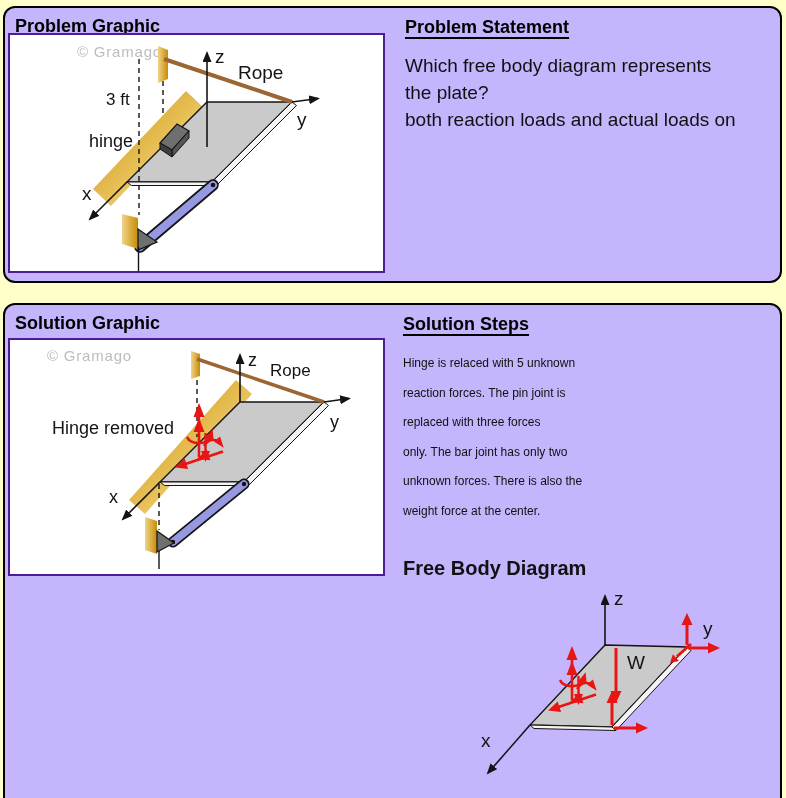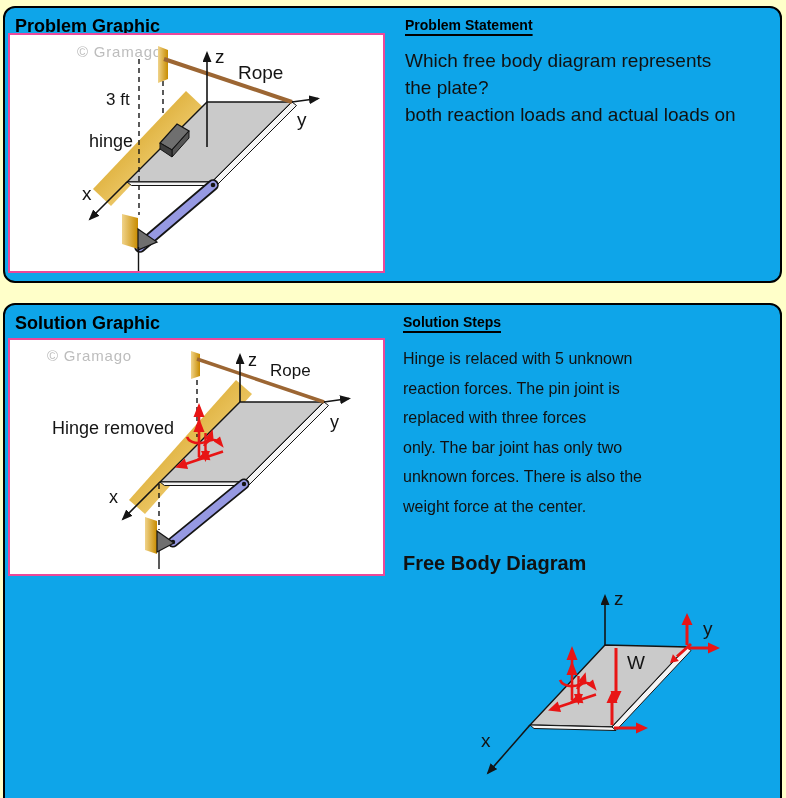--- a/index.html
+++ b/index.html
@@ -3,45 +3,45 @@
 <meta charset="utf-8">
 <style>
   html,body { margin:0; padding:0; }
   .page {
     position:relative; width:786px; height:798px;
     background:#FFFFC9; overflow:hidden;
     font-family:"Liberation Sans", sans-serif; color:#111;
   }
   .panel {
     position:absolute; left:3px; width:779px;
-    background:#0ea5e9; border:2px solid #000; border-radius:12px;
+    background:#c4b5fd; border:2px solid #000; border-radius:12px;
     box-sizing:border-box;
   }
   .panel-top { top:6px; height:277px; }
   .panel-bottom { top:303px; height:548px; }
   .panel-title {
     position:absolute; left:10px; top:8px; margin:0;
     font-size:18px; font-weight:bold; color:#000;
   }
   .gbox {
     position:absolute; left:3px; width:377px;
-    background:#fff; border:2px solid #ec4899; box-sizing:border-box;
+    background:#fff; border:2px solid #4c1d95; box-sizing:border-box;
   }
   .gbox-top { top:25px; height:240px; }
   .gbox-bottom { top:33px; height:238px; }
   .gbox svg { display:block; width:100%; height:100%; }
   .right-col { position:absolute; width:362px; }
   .col-top { left:400px; top:9px; }
   .col-bottom { left:398px; top:9px; }
   .col-heading {
-    margin:0 0 14px 0; font-size:14px; font-weight:bold; color:#000;
+    margin:0 0 14px 0; font-size:18px; font-weight:bold; color:#000;
     text-decoration:underline; text-decoration-thickness:2px; text-underline-offset:4px;
   }
   .statement-line { font-size:19px; line-height:27px; }
-  .steps-line { font-size:16px; line-height:29.5px; }
+  .steps-line { font-size:12px; line-height:29.5px; }
   .fbd-caption { margin-top:31px; font-size:20px;font-weight:bold; }
   .fbd-svg { position:absolute; left:435px; top:280px; }
   svg text { font-family:"Liberation Sans", sans-serif; fill:#141414; }
   svg .wm { fill:#BDBDBD; letter-spacing:0.8px; }
 </style>
 </head>
 <body>
 
 <div class="page">
 

